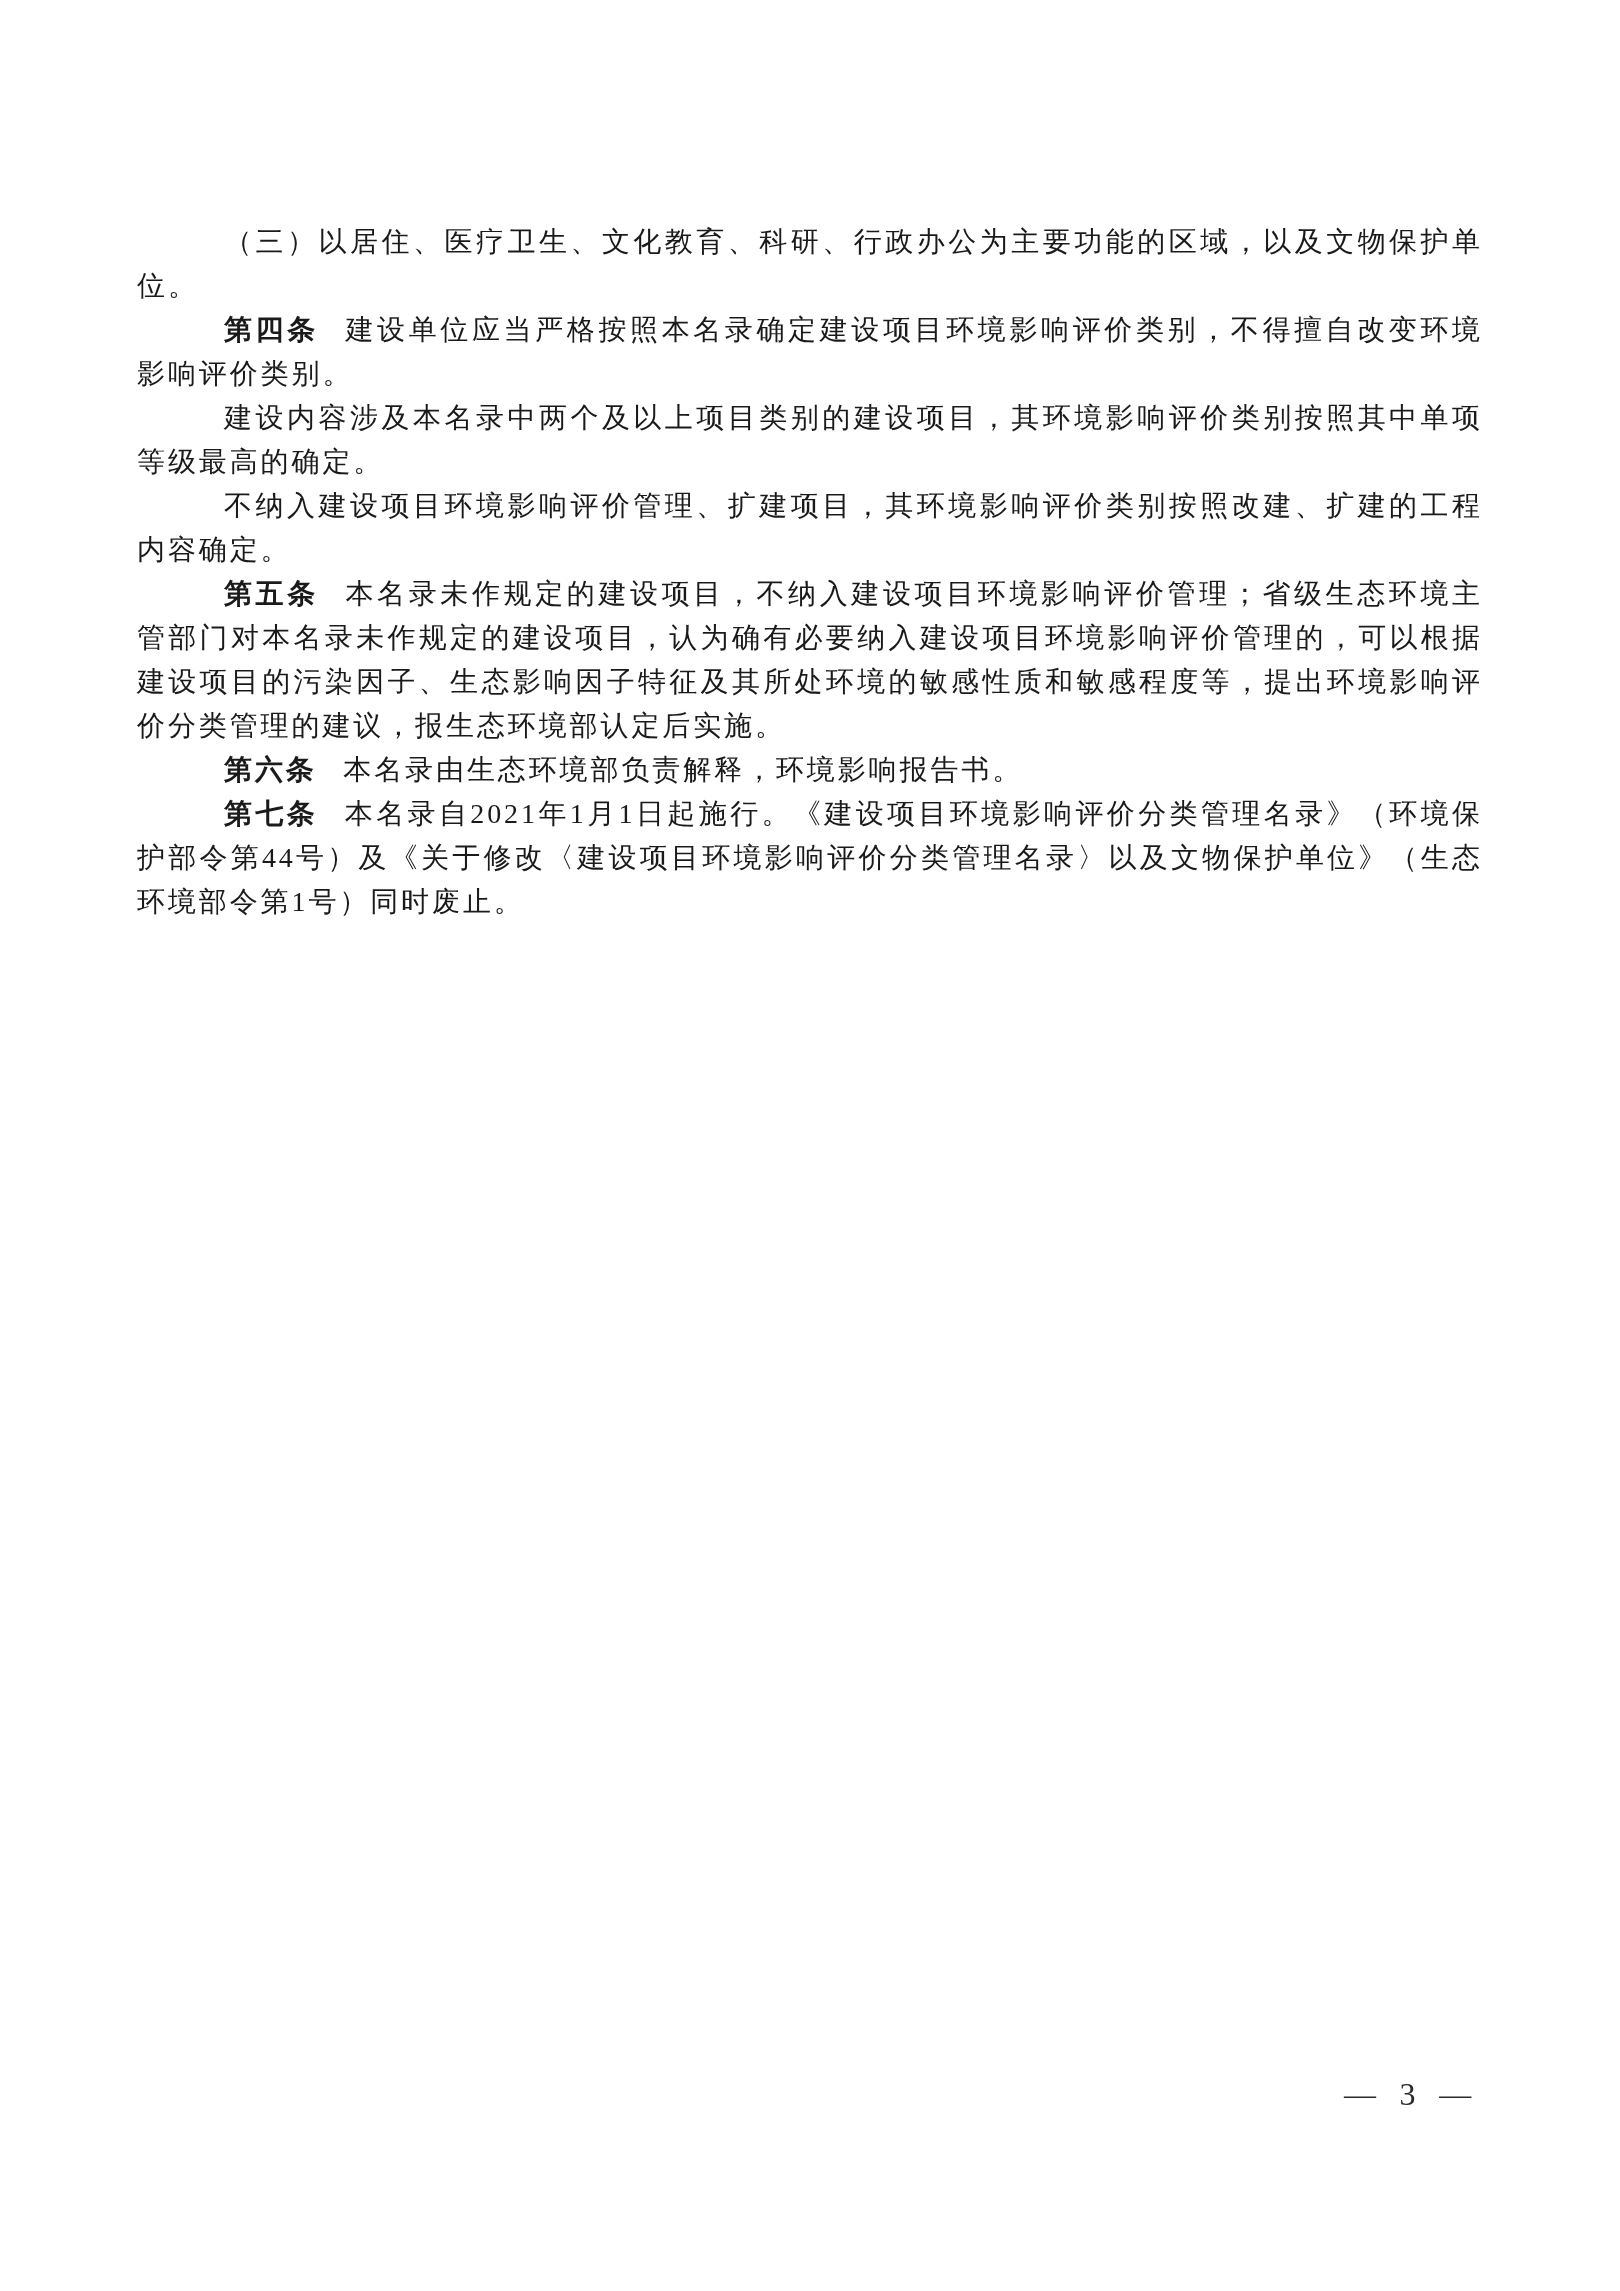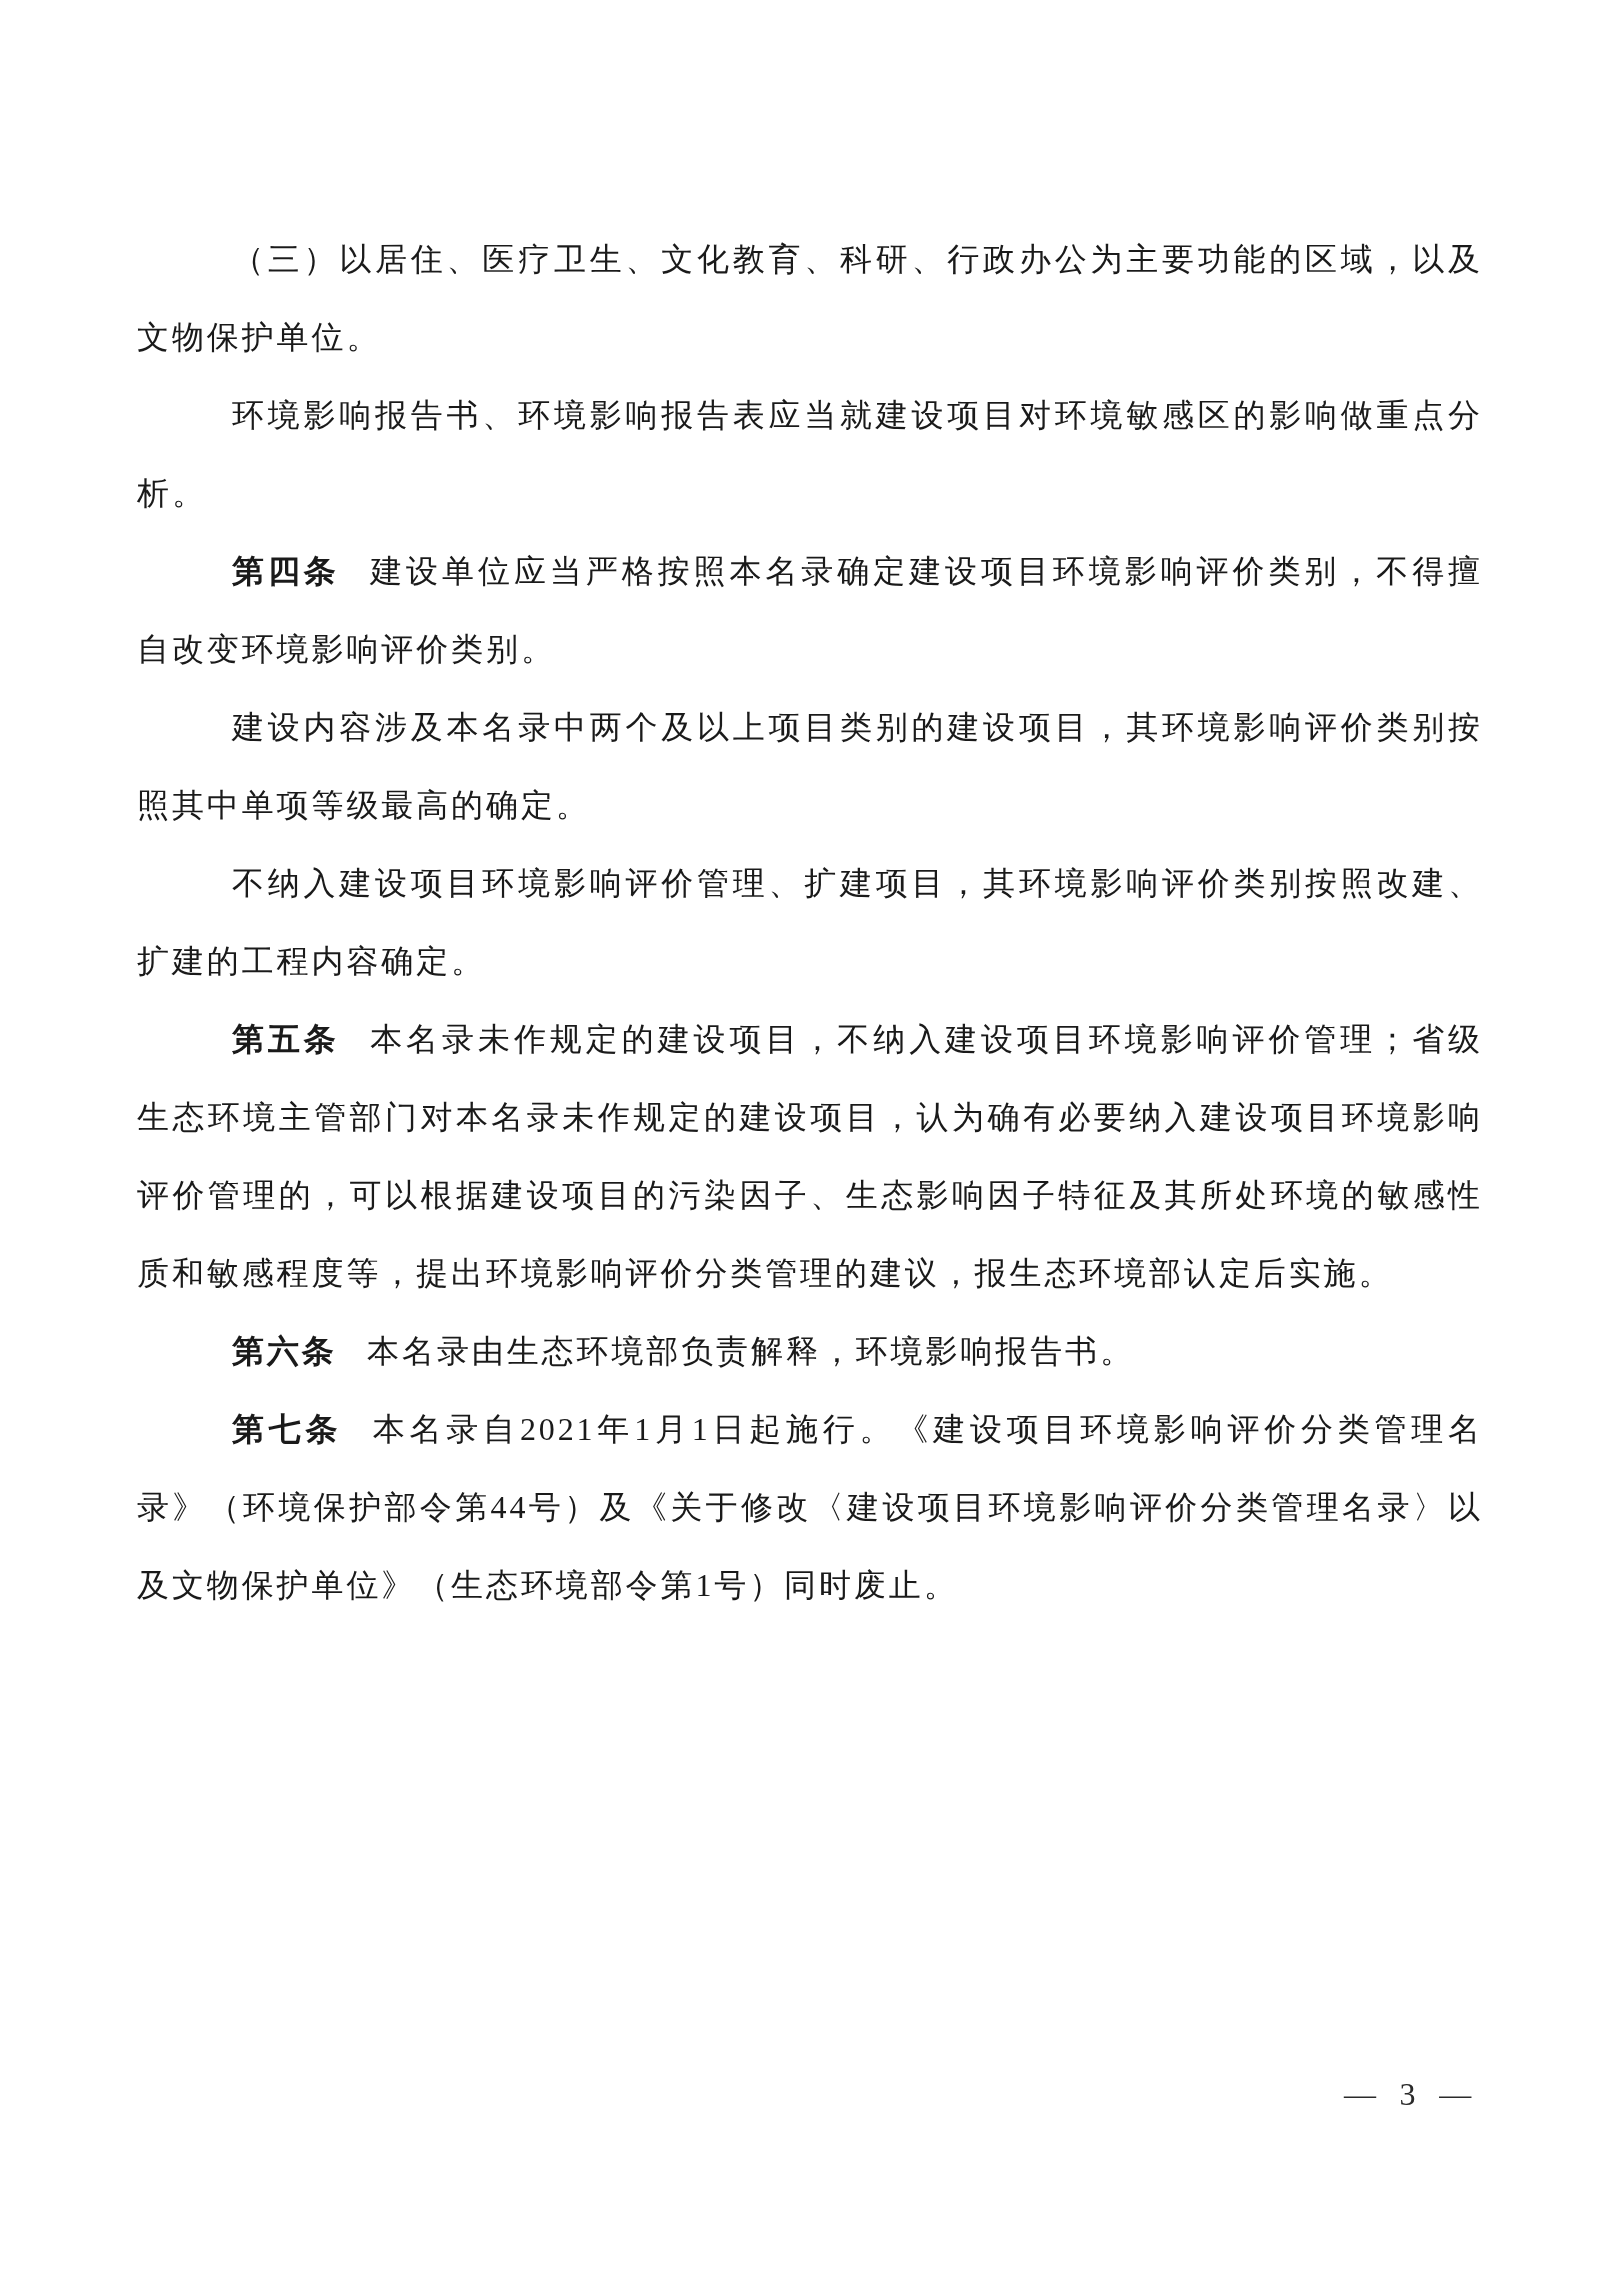--- a/index.html
+++ b/index.html
@@ -13,22 +13,22 @@
     font-family: "Liberation Serif", serif;
     color: #1a1a1a;
   }
   .content {
     position: absolute;
     left: 137px;
     right: 137px;
     top: 220px;
   }
   .content p {
-    font-size: 32px;
-    line-height: 78px;
+    font-size: 28px;
+    line-height: 44px;
     text-align: justify;
     text-justify: inter-character;
     text-indent: 2em;
     letter-spacing: 2.9px;
     font-weight: 400;
   }
   .article-label {
     font-weight: 700;
     font-family: "Liberation Sans", sans-serif;
     margin-left: 31px;
@@ -45,21 +45,20 @@
     color: #2a2a2a;
     font-family: "Liberation Serif", serif;
   }
 </style>
 </head>
 <body>
 
 <div class="page">
   <div class="content">
     <p><span class="article-label"></span><span>（三）以居住、医疗卫生、文化教育、科研、行政办公为主要功能的区域，以及文物保护单位。</span></p>
-    <p><span class="article-label"></span><span>环境影响报告书、环境影响报告表应当就建设项目对环境敏感区的影响做重点分析。</span></p>
     <p><span class="article-label">第四条</span><span>建设单位应当严格按照本名录确定建设项目环境影响评价类别，不得擅自改变环境影响评价类别。</span></p>
     <p><span class="article-label"></span><span>建设内容涉及本名录中两个及以上项目类别的建设项目，其环境影响评价类别按照其中单项等级最高的确定。</span></p>
     <p><span class="article-label"></span><span>不纳入建设项目环境影响评价管理、扩建项目，其环境影响评价类别按照改建、扩建的工程内容确定。</span></p>
     <p><span class="article-label">第五条</span><span>本名录未作规定的建设项目，不纳入建设项目环境影响评价管理；省级生态环境主管部门对本名录未作规定的建设项目，认为确有必要纳入建设项目环境影响评价管理的，可以根据建设项目的污染因子、生态影响因子特征及其所处环境的敏感性质和敏感程度等，提出环境影响评价分类管理的建议，报生态环境部认定后实施。</span></p>
     <p><span class="article-label">第六条</span><span>本名录由生态环境部负责解释，环境影响报告书。</span></p>
     <p><span class="article-label">第七条</span><span>本名录自2021年1月1日起施行。《建设项目环境影响评价分类管理名录》（环境保护部令第44号）及《关于修改〈建设项目环境影响评价分类管理名录〉以及文物保护单位》（生态环境部令第1号）同时废止。</span></p>
   </div>
   <div class="footer">
     <span>— 3 —</span>
   </div>

